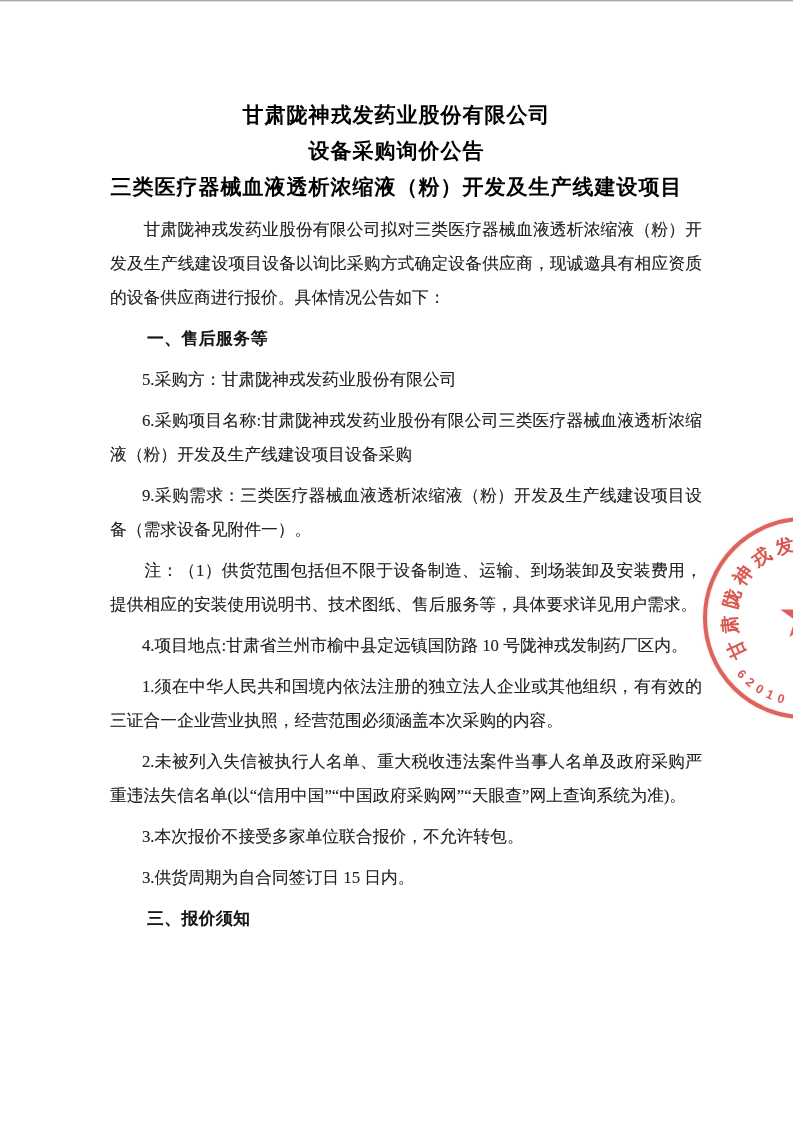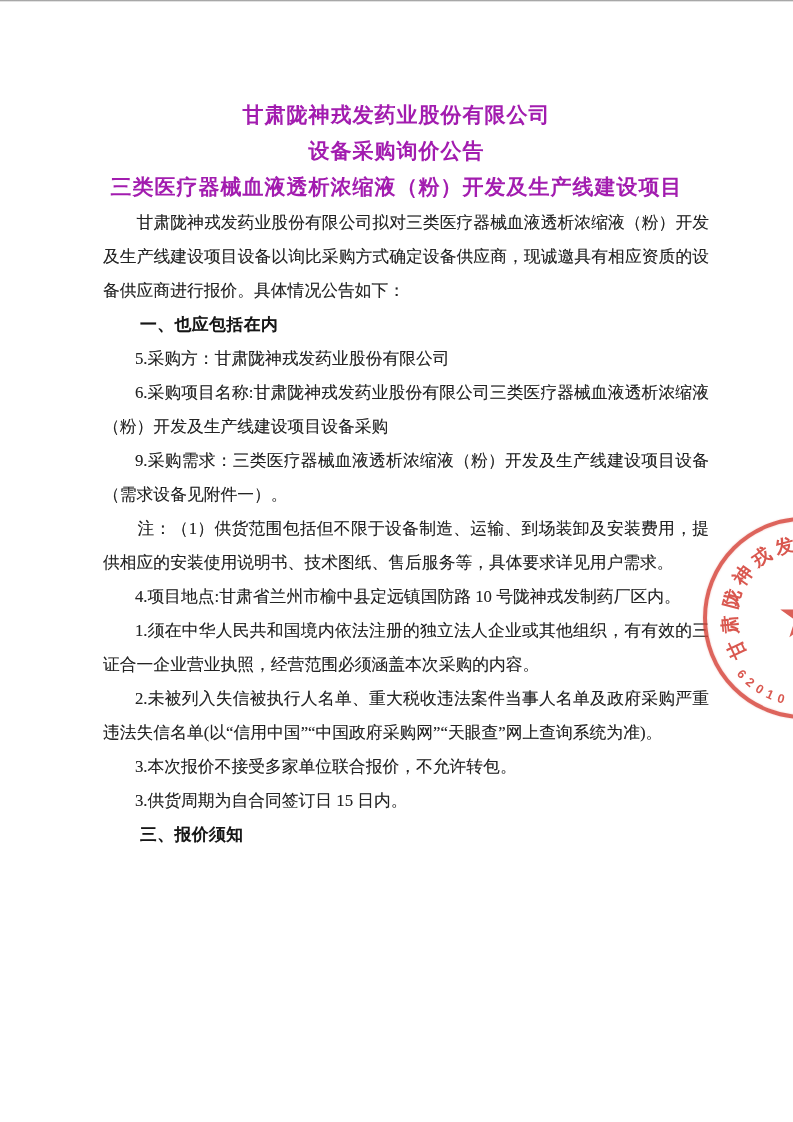--- a/index.html
+++ b/index.html
@@ -12,32 +12,32 @@
     color:#232323;
   }
   .scan-edge{
     position:absolute;top:0;left:0;width:793px;height:2px;
     background:linear-gradient(to bottom,#8a8a8a,rgba(255,255,255,0));
   }
   .title-block{
     position:absolute;top:97px;left:0;width:793px;
     text-align:center;
     font-family:"Liberation Sans","DejaVu Sans",sans-serif;
-    font-weight:bold;color:#a21caf;
+    font-weight:bold;color:#000000;
     font-size:21px;line-height:36px;
     letter-spacing:1px;
   }
   .body-block{
     position:absolute;top:206px;left:103px;width:606px;
     font-size:16.8px;line-height:34px;
     text-align:justify;
     color:#242424;
     text-shadow:0 0 0.5px rgba(0,0,0,0.35);
   }
-  .body-block p{margin:0;padding:0;}
+  .body-block p{margin:7px;padding:0;}
   .para{text-indent:2em;}
   .heading{
     text-indent:2.2em;font-weight:bold;color:#161616;
     font-family:"Liberation Sans","DejaVu Sans",sans-serif;
     letter-spacing:0.5px;
   }
   .item{text-indent:1.9em;}
   .note{text-indent:2.05em;}
   .note2{text-indent:4.6em;}
   
@@ -82,21 +82,21 @@
   <div class="scan-edge"></div>
 
   <div class="title-block">
     <div>甘肃陇神戎发药业股份有限公司</div>
     <div>设备采购询价公告</div>
     <div>三类医疗器械血液透析浓缩液（粉）开发及生产线建设项目</div>
   </div>
 
   <div class="body-block">
     <p class="para">甘肃陇神戎发药业股份有限公司拟对三类医疗器械血液透析浓缩液（粉）开发及生产线建设项目设备以询比采购方式确定设备供应商，现诚邀具有相应资质的设备供应商进行报价。具体情况公告如下：</p>
-    <p class="heading">一、也应包括在内</p>
+    <p class="heading">一、售后服务等</p>
     <p class="item">5.采购方：甘肃陇神戎发药业股份有限公司</p>
     <p class="item">6.采购项目名称:甘肃陇神戎发药业股份有限公司三类医疗器械血液透析浓缩液（粉）开发及生产线建设项目设备采购</p>
     <p class="item">9.采购需求：三类医疗器械血液透析浓缩液（粉）开发及生产线建设项目设备（需求设备见附件一）。</p>
     <p class="note">注：（1）供货范围包括但不限于设备制造、运输、到场装卸及安装费用，提供相应的安装使用说明书、技术图纸、售后服务等，具体要求详见用户需求。</p>
     <p class="item">4.项目地点:甘肃省兰州市榆中县定远镇国防路 10 号陇神戎发制药厂区内。</p>
     <p class="item">1.须在中华人民共和国境内依法注册的独立法人企业或其他组织，有有效的三证合一企业营业执照，经营范围必须涵盖本次采购的内容。</p>
     <p class="item">2.未被列入失信被执行人名单、重大税收违法案件当事人名单及政府采购严重违法失信名单(以“信用中国”“中国政府采购网”“天眼查”网上查询系统为准)。</p>
     <p class="item">3.本次报价不接受多家单位联合报价，不允许转包。</p>
     <p class="item">3.供货周期为自合同签订日 15 日内。</p>
     <p class="heading">三、报价须知</p>

